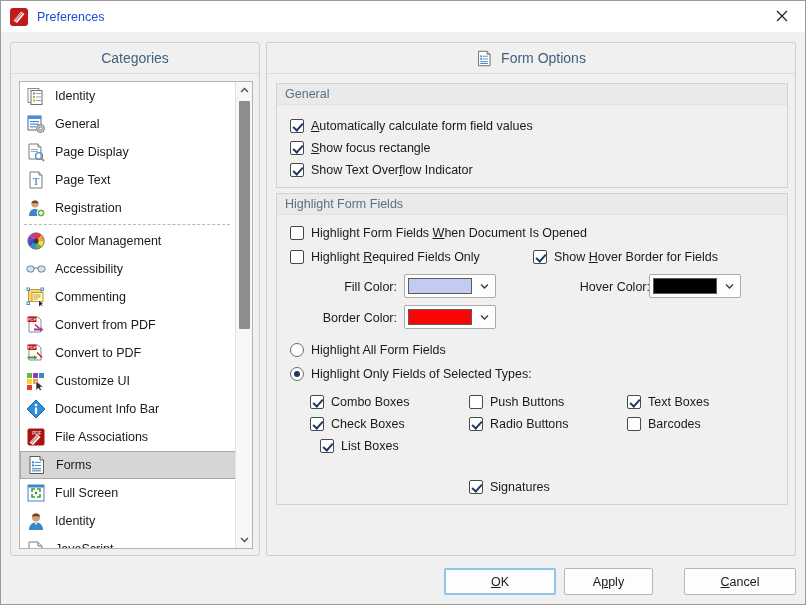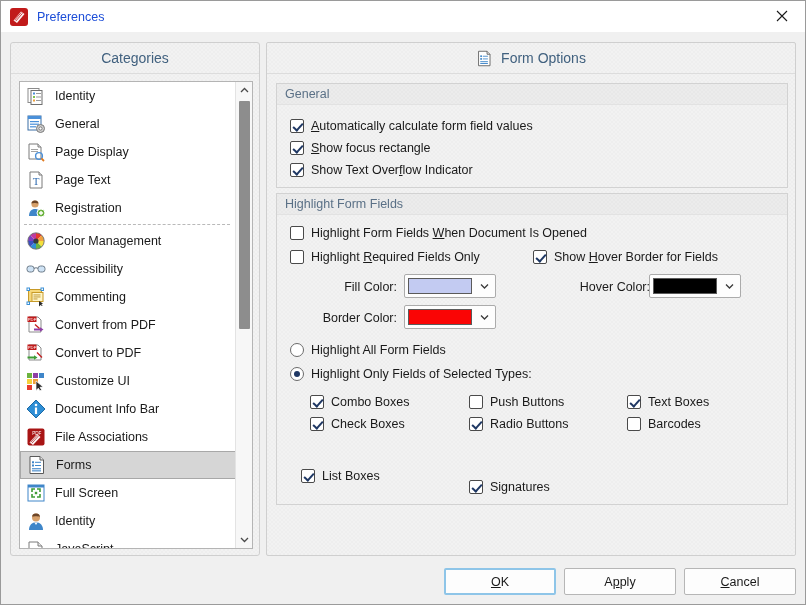--- a/index.html
+++ b/index.html
@@ -248,21 +248,21 @@
     border-radius: 2px;
     display: flex; align-items: center; justify-content: center;
     font-size: 12.5px; color: #1a1a1a;
     cursor: default;
   }
   .dlgbtn.primary {
     border: 2px solid #8ec5e8;
     background: #fdfdfd;
   }
   #btn-ok { left: 443px; width: 112px; }
-  #btn-apply { left: 563px; width: 112px; }
+  #btn-apply { left: 563px; width: 89px; }
   #btn-cancel { left: 683px; width: 112px; }
 </style>
 </head>
 <body>
 
 <div id="window">
 
   <div id="titlebar">
     <div id="title-icon">
       <svg width="18" height="18" viewBox="0 0 18 18">
@@ -644,21 +644,21 @@
           </div>
 
           <div class="row" style="position:absolute; left:33px; top:180px;">
             <span class="cb checked"></span>
             <span class="lbl">Combo Boxes</span>
           </div>
           <div class="row" style="position:absolute; left:33px; top:202px;">
             <span class="cb checked"></span>
             <span class="lbl">Check Boxes</span>
           </div>
-          <div class="row" style="position:absolute; left:24px; top:224px;margin-top:30px;">
+          <div class="row" style="position:absolute; left:43px; top:224px;">
             <span class="cb checked"></span>
             <span class="lbl">List Boxes</span>
           </div>
 
           <div class="row" style="position:absolute; left:192px; top:180px;">
             <span class="cb"></span>
             <span class="lbl">Push Buttons</span>
           </div>
           <div class="row" style="position:absolute; left:192px; top:202px;">
             <span class="cb checked"></span>

